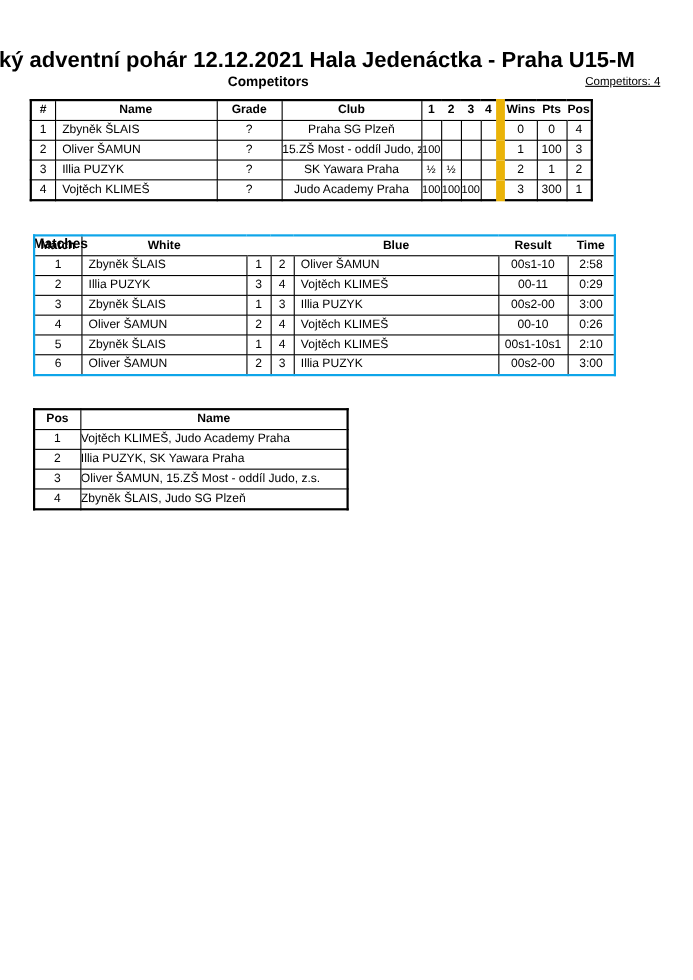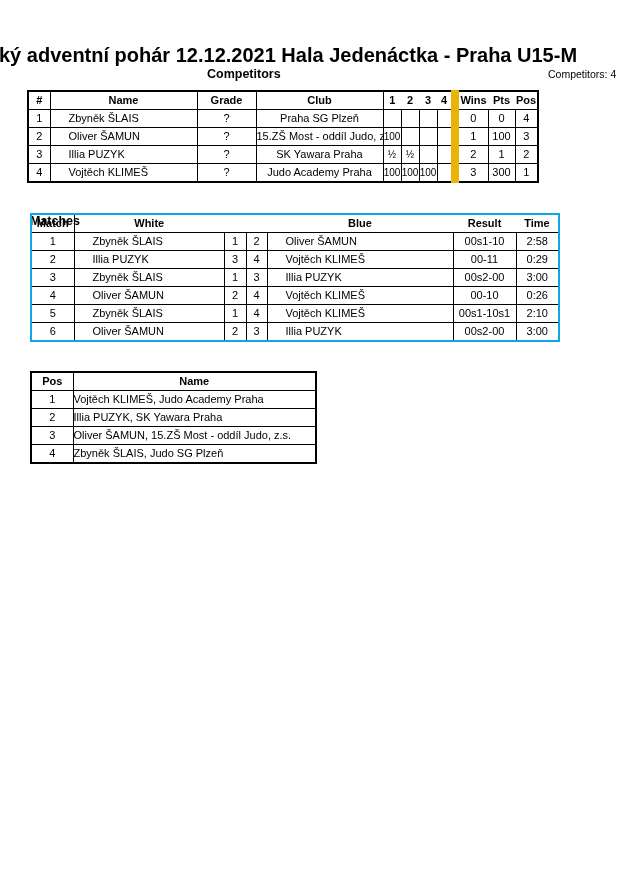--- a/index.html
+++ b/index.html
@@ -9,37 +9,37 @@
     font-family:"Liberation Sans", sans-serif; color:#000;
   }
   .title {
     position:absolute; top:44px; left:-1px;
     font-size:20px; font-weight:bold; white-space:nowrap; letter-spacing:0;
   }
   .sec-heading { position:absolute; font-size:12.5px; font-weight:bold; }
   .comp-heading   { top:67px;  left:207px; }
   .matches-heading{ top:198px; left:30px;  width:528px; text-align:left;margin-top:16px; }
   .results-heading{ top:353px; left:30px;  width:285px; text-align:center; }
-  .comp-count { position:absolute; top:68px; left:548px; font-size:10.5px; }
+  .comp-count { position:absolute; top:68px; left:532px; font-size:10.5px;text-decoration:underline; }
 
   table { position:absolute; border-collapse:collapse; table-layout:fixed; }
   table.competitors { top:90px;  left:27px; width:510px; border:2px solid #000; }
   table.matches     { top:213px; left:30px; width:528px; border:2px solid #0ea5e9; }
   table.results     { top:371px; left:30px; width:285px; border:2px solid #000; }
 
   th {
     font-weight:bold; font-size:11px; padding:0; height:17px; line-height:17px;
     border:none; border-bottom:1px solid #000; white-space:nowrap; overflow:hidden;
   }
   td {
     border:1px solid #000; font-size:11px; padding:0; height:17px; line-height:17px;
     white-space:nowrap; overflow:hidden;
   }
   .ac { text-align:center; }
-  .al { text-align:left; padding-left:18px; }
+  .al { text-align:left; padding-left:6px; }
   .al10 { text-align:left; }
   .hbr { border-right:1px solid #000; }      
   .thick-l { border-left:8px solid #eab308; }   
   .sc { font-size:10px; text-align:center; } 
   .clip-c { text-align:center; }
   .clip-c .clip {
     display:inline-block; max-width:100%; overflow:hidden;
     white-space:nowrap; vertical-align:bottom;
   }
 </style>

